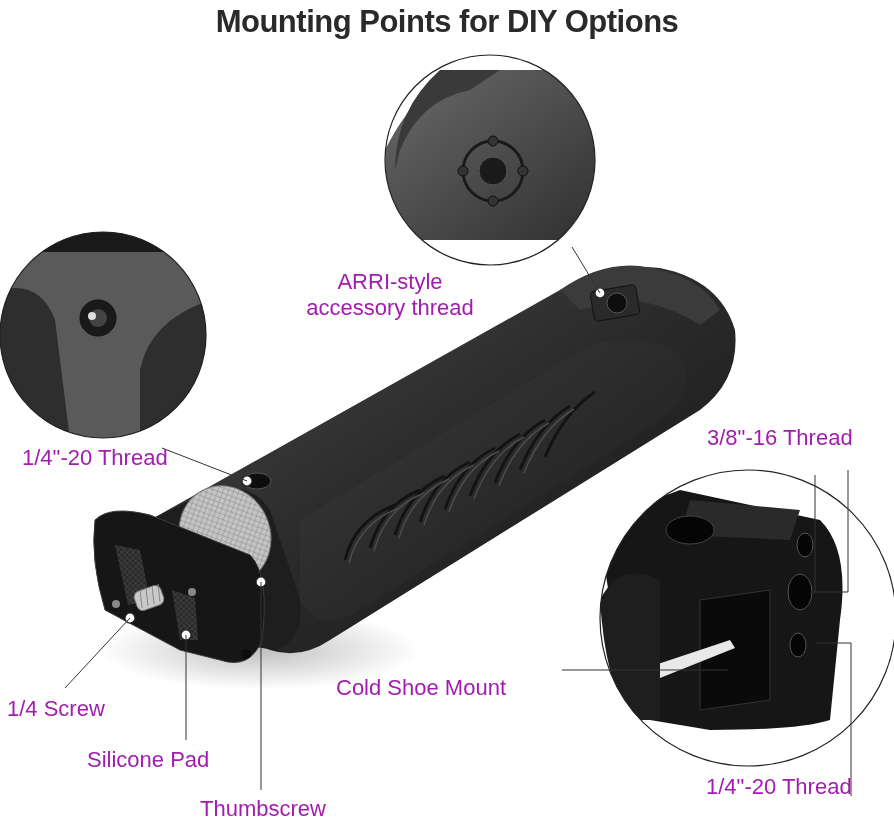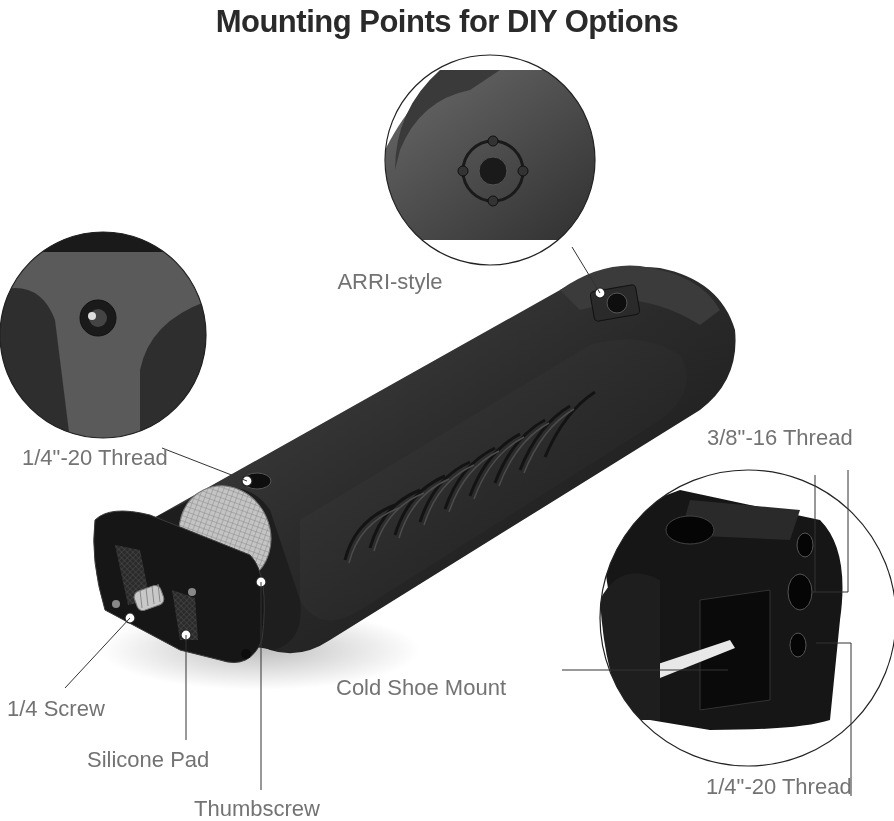--- a/index.html
+++ b/index.html
@@ -1,21 +1,21 @@
 <!DOCTYPE html>
 <html><head>
 <meta charset="utf-8">
 <style>
   html, body { margin: 0; padding: 0; background: #ffffff; }
   body { width: 894px; height: 821px; position: relative; overflow: hidden;
          font-family: "Liberation Sans", "DejaVu Sans", sans-serif; color: #1e1e1e; }
   .title { position: absolute; left: 0; top: 0; width: 894px; text-align: center;
            font-weight: bold; font-size: 31px; letter-spacing: -0.5px; line-height: 44px;
            color: #2a2a2a; }
-  .label { position: absolute; font-size: 22px; line-height: 26px; color: #737373; white-space: nowrap; }
+  .label { position: absolute; font-size: 22px; line-height: 26px; color: #a21caf; white-space: nowrap; }
   .label.center { text-align: center; }
   svg.art { position: absolute; left: 0; top: 0; }
 </style>
 </head>
 <body>
 
 <div class="title">Mounting Points for DIY Options</div>
 
 <svg class="art" width="894" height="821" viewBox="0 0 894 821">
   <defs>
@@ -175,27 +175,28 @@
     <line x1="562" y1="670" x2="728" y2="670"></line>
     <polyline points="851,796 851,643 816,643"></polyline>
     <line x1="130" y1="618" x2="65" y2="688"></line>
     <line x1="186" y1="635" x2="186" y2="740"></line>
     <line x1="261" y1="582" x2="261" y2="790"></line>
   </g>
 </svg>
 
 <div class="label center" style="left:290px; top:269px; width:200px;">
   <div>ARRI-style</div>
+  <div>accessory thread</div>
 </div>
 
 <div class="label" style="left:22px; top:445px;">1/4"-20 Thread</div>
 
 <div class="label" style="left:707px; top:425px;">3/8"-16 Thread</div>
 
 <div class="label" style="left:336px; top:656px;margin-top:19px;">Cold Shoe Mount</div>
 
 <div class="label" style="left:7px; top:696px;">1/4 Screw</div>
 
 <div class="label" style="left:87px; top:747px;">Silicone Pad</div>
 
-<div class="label" style="left:194px; top:796px;text-align:right;">Thumbscrew</div>
+<div class="label" style="left:200px; top:796px;text-align:right;">Thumbscrew</div>
 
 <div class="label" style="left:706px; top:774px;">1/4"-20 Thread</div>
 
 </body></html>

